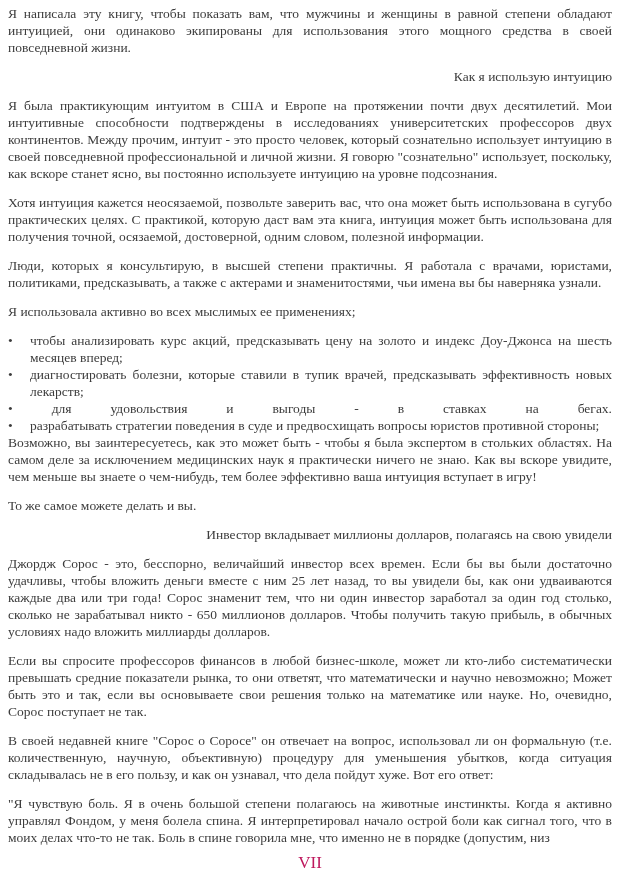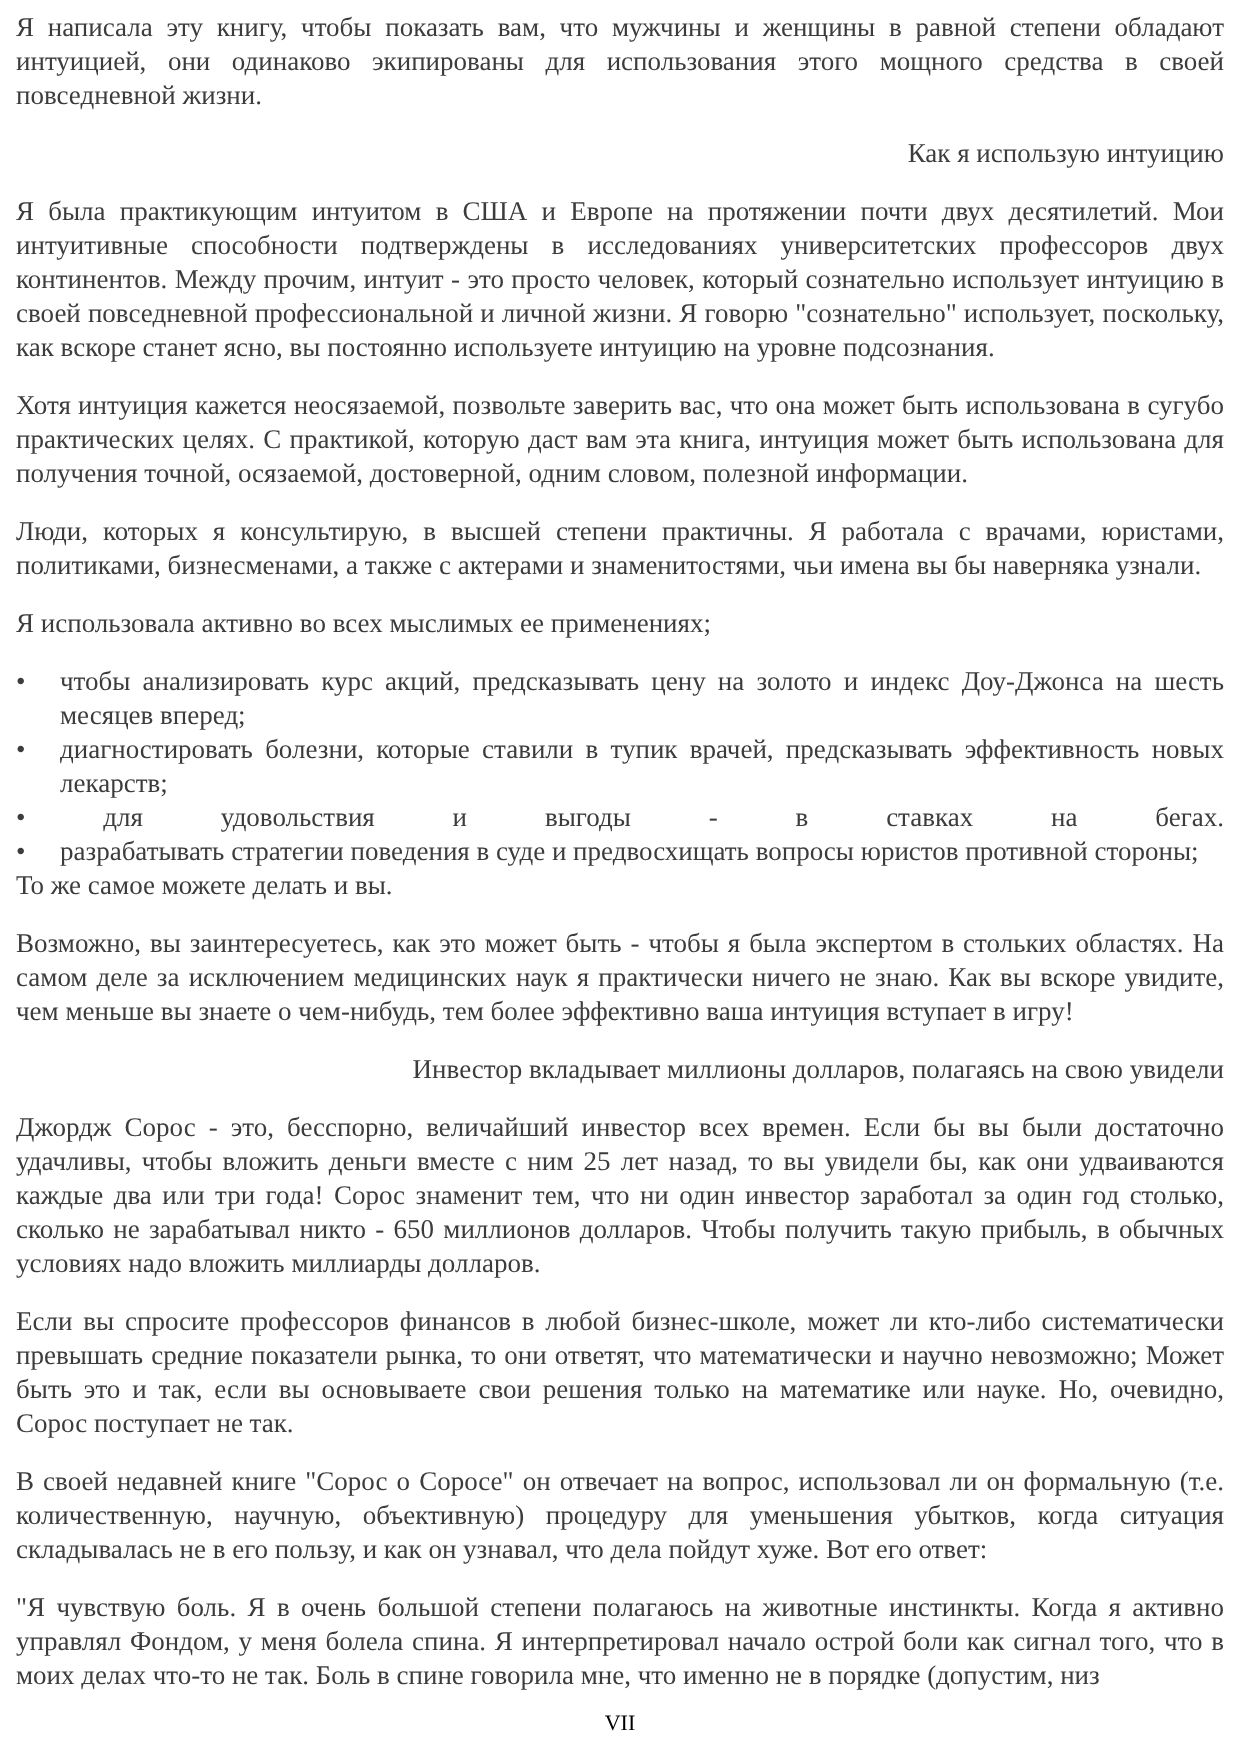--- a/index.html
+++ b/index.html
@@ -41,43 +41,43 @@
   .li.stretch .marker {
     display: inline;
     width: auto;
   }
   .page-number {
     position: absolute;
     left: 0;
     bottom: 5px;
     width: 100%;
     text-align: center;
-    font-size: 11px;
-    color: #000000;
+    font-size: 17px;
+    color: #be185d;
   }
 </style>
 </head>
 <body>
 
 <div class="page">
   <div class="content">
       <div class="block p">Я написала эту книгу, чтобы показать вам, что мужчины и женщины в равной степени обладают интуицией, они одинаково экипированы для использования этого мощного средства в своей повседневной жизни.</div>
       <div class="block h">Как я использую интуицию</div>
       <div class="block p">Я была практикующим интуитом в США и Европе на протяжении почти двух десятилетий. Мои интуитивные способности подтверждены в исследованиях университетских профессоров двух континентов. Между прочим, интуит - это просто человек, который сознательно использует интуицию в своей повседневной профессиональной и личной жизни. Я говорю "сознательно" использует, поскольку, как вскоре станет ясно, вы постоянно используете интуицию на уровне подсознания.</div>
       <div class="block p">Хотя интуиция кажется неосязаемой, позвольте заверить вас, что она может быть использована в сугубо практических целях. С практикой, которую даст вам эта книга, интуиция может быть использована для получения точной, осязаемой, достоверной, одним словом, полезной информации.</div>
-      <div class="block p">Люди, которых я консультирую, в высшей степени практичны. Я работала с врачами, юристами, политиками, бизнесменами, а также с актерами и знаменитостями, чьи имена вы бы наверняка узнали.</div>
+      <div class="block p">Люди, которых я консультирую, в высшей степени практичны. Я работала с врачами, юристами, политиками, предсказывать, а также с актерами и знаменитостями, чьи имена вы бы наверняка узнали.</div>
       <div class="block p">Я использовала активно во всех мыслимых ее применениях;</div>
       <div class="list">
         <div class="li"><span class="marker">•</span><span class="li-text">чтобы анализировать курс акций, предсказывать цену на золото и индекс Доу-Джонса на шесть месяцев вперед;</span></div>
         <div class="li"><span class="marker">•</span><span class="li-text">диагностировать болезни, которые ставили в тупик врачей, предсказывать эффективность новых лекарств;</span></div>
         <div class="li stretch"><span class="marker">•</span> <span class="li-text">для удовольствия и выгоды - в ставках на бегах.</span></div>
         <div class="li"><span class="marker">•</span><span class="li-text">разрабатывать стратегии поведения в суде и предвосхищать вопросы юристов противной стороны;</span></div>
       </div>
+      <div class="block p">Возможно, вы заинтересуетесь, как это может быть - чтобы я была экспертом в стольких областях. На самом деле за исключением медицинских наук я практически ничего не знаю. Как вы вскоре увидите, чем меньше вы знаете о чем-нибудь, тем более эффективно ваша интуиция вступает в игру!</div>
       <div class="block pt">То же самое можете делать и вы.</div>
-      <div class="block p">Возможно, вы заинтересуетесь, как это может быть - чтобы я была экспертом в стольких областях. На самом деле за исключением медицинских наук я практически ничего не знаю. Как вы вскоре увидите, чем меньше вы знаете о чем-нибудь, тем более эффективно ваша интуиция вступает в игру!</div>
       <div class="block h">Инвестор вкладывает миллионы долларов, полагаясь на свою увидели</div>
       <div class="block p">Джордж Сорос - это, бесспорно, величайший инвестор всех времен. Если бы вы были достаточно удачливы, чтобы вложить деньги вместе с ним 25 лет назад, то вы увидели бы, как они удваиваются каждые два или три года! Сорос знаменит тем, что ни один инвестор заработал за один год столько, сколько не зарабатывал никто - 650 миллионов долларов. Чтобы получить такую прибыль, в обычных условиях надо вложить миллиарды долларов.</div>
       <div class="block p">Если вы спросите профессоров финансов в любой бизнес-школе, может ли кто-либо систематически превышать средние показатели рынка, то они ответят, что математически и научно невозможно; Может быть это и так, если вы основываете свои решения только на математике или науке. Но, очевидно, Сорос поступает не так.</div>
       <div class="block p">В своей недавней книге "Сорос о Соросе" он отвечает на вопрос, использовал ли он формальную (т.е. количественную, научную, объективную) процедуру для уменьшения убытков, когда ситуация складывалась не в его пользу, и как он узнавал, что дела пойдут хуже. Вот его ответ:</div>
       <div class="block p">"Я чувствую боль. Я в очень большой степени полагаюсь на животные инстинкты. Когда я активно управлял Фондом, у меня болела спина. Я интерпретировал начало острой боли как сигнал того, что в моих делах что-то не так. Боль в спине говорила мне, что именно не в порядке (допустим, низ</div>
     </div>
   <div class="page-number">VII</div>
 </div>
 
 </body></html>

